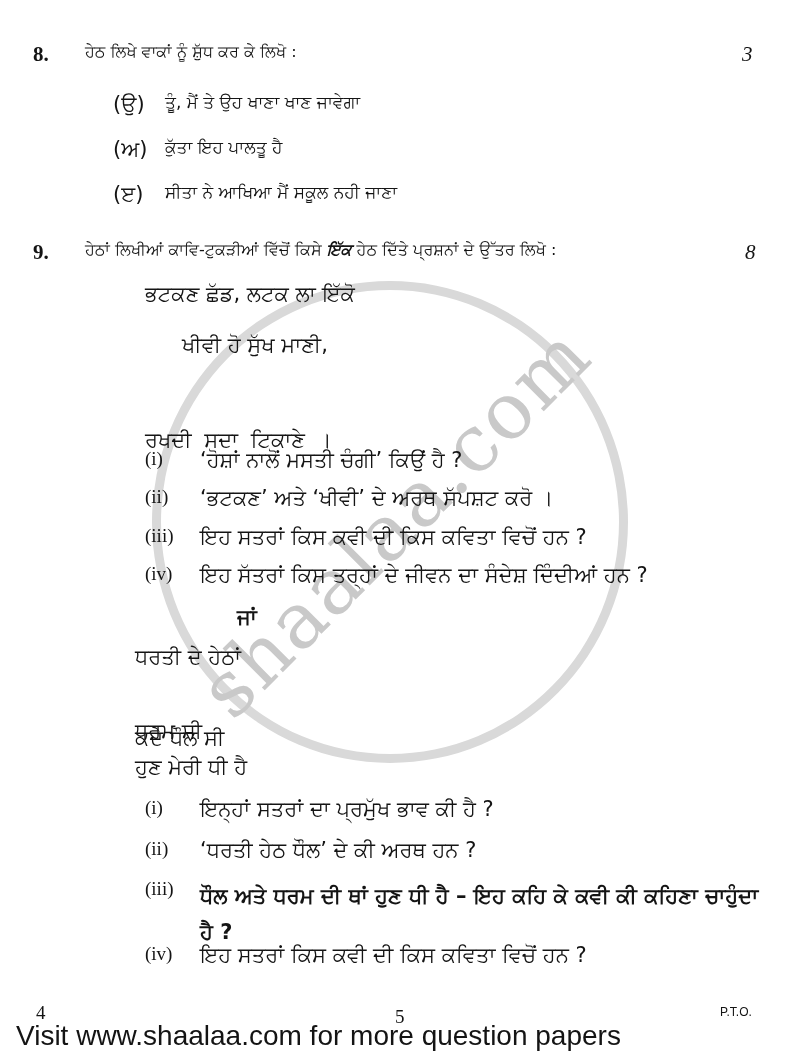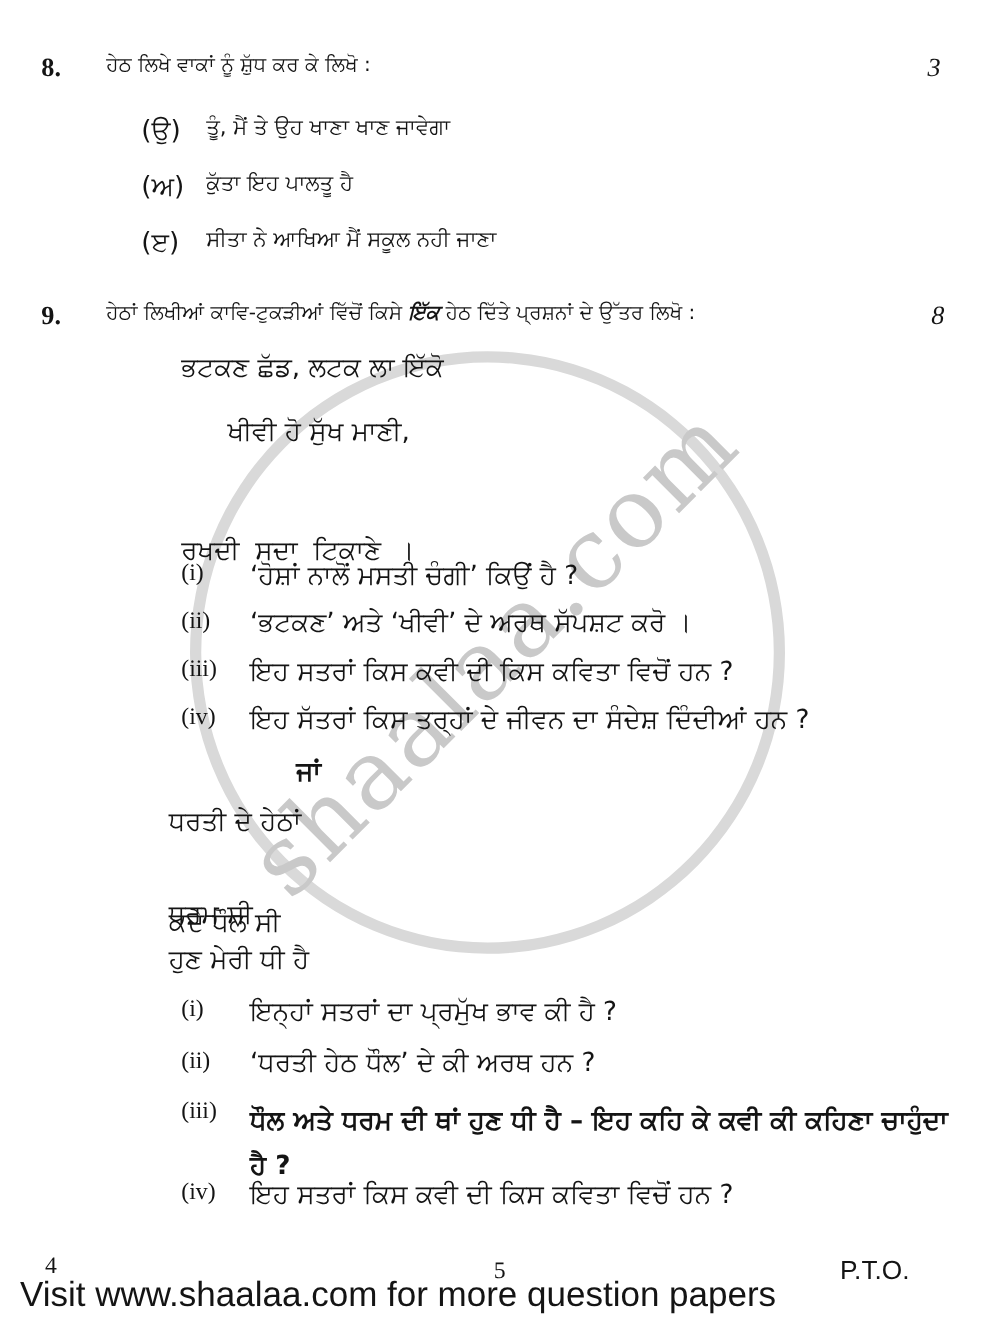--- a/index.html
+++ b/index.html
@@ -53,21 +53,21 @@
   .rn-text{position:absolute;left:200px;font-size:21px;}
   .rn-text.wrap{white-space:normal;width:560px;line-height:36px;font-weight:bold;}
   .bold-it{font-weight:bold;font-style:italic;}
   .or-label{
     position:absolute;left:237px;top:605px;
     font-size:21px;font-weight:bold;z-index:1;
   }
   
   .pg-left{position:absolute;left:36px;top:1002px;font-family:"Liberation Serif",serif;font-size:19px;z-index:1;}
   .pg-center{position:absolute;left:395px;top:1006px;font-family:"Liberation Serif",serif;font-size:19px;z-index:1;}
-  .pto{position:absolute;left:672px;top:1005px;font-family:"Liberation Sans",sans-serif;font-size:21px;z-index:1;}
+  .pto{position:absolute;left:720px;top:1005px;font-family:"Liberation Sans",sans-serif;font-size:12px;z-index:1;}
   .visit{position:absolute;left:16px;top:1020px;font-family:Liberation Sans, sans-serif;font-size:28px;z-index:1;white-space:nowrap;}
 </style>
 </head>
 <body>
 
 <div class="page">
 
   <div class="wm-circle"></div>
   <div class="wm-text">shaalaa.com</div>
 

